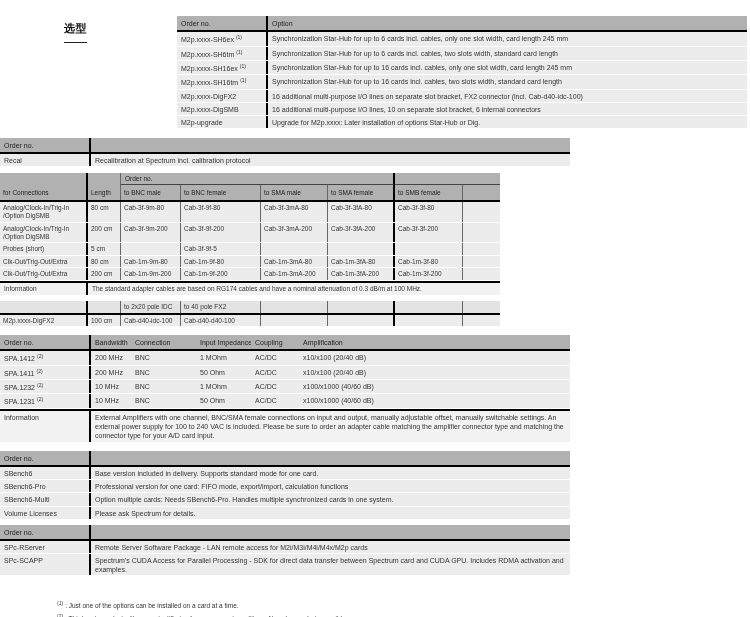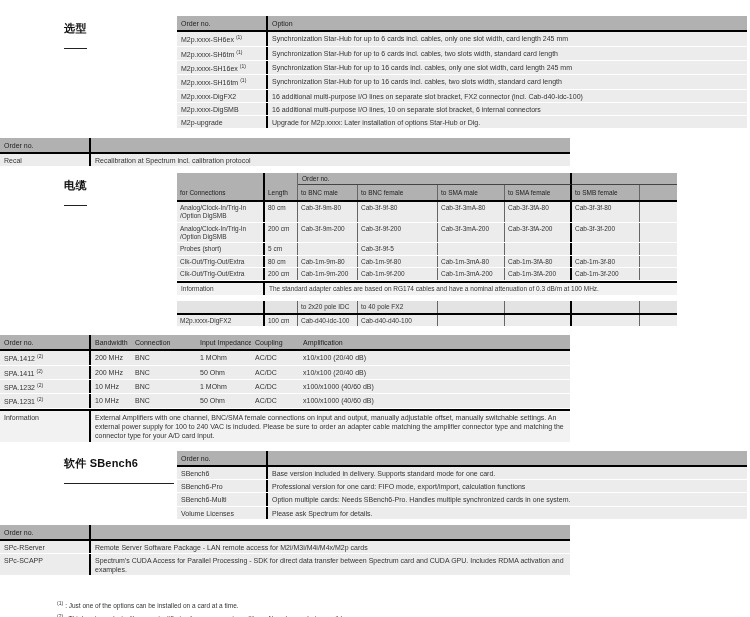--- a/index.html
+++ b/index.html
@@ -12,21 +12,21 @@
     position: relative;
   }
   .page { padding-top: 16px; }
 
   
   .section { display: flex; align-items: flex-start; }
   .sec-label { flex: none; width: 113px; margin-left: 64px; padding-top: 2px; }
   .sec-label .zh {
     display: inline-block;
     font-size: 11px; font-weight: bold; color: #111;
-    border-bottom: 1.5px solid #222; padding-bottom: 12px;
+    border-bottom: 1.5px solid #222; padding-bottom: 6px;
     letter-spacing: 0.5px; white-space: nowrap;
   }
   .sec-label .zh.long-underline { min-width: 110px; letter-spacing: 0.2px; }
 
   
   .tbl { flex: none; font-size: 7px; line-height: 1.3; color: #333; }
   .w-full { width: 570px; }
   .w-cable { width: 500px; }
   .hdr { display: flex; background: #b1b1b1; border-bottom: 2px solid #000; color: #1d1d1d; }
   .hdr .cell { padding: 3px 4px 2px; }
@@ -132,23 +132,20 @@
       <div class="row">
         <div class="cell c-order">Recal</div>
         <div class="cell c-rest">Recalibration at Spectrum incl. calibration protocol</div>
       </div>
     </div>
   </div>
 
   <div class="spacer-6"></div>
 
   <div class="section">
-    <div class="sec-label">
-      <span class="zh">电缆</span>
-    </div>
     <div>
       <div class="tbl cable-tbl w-cable">
         <div class="cable-hdr">
           <div class="hrow hrow1">
             <div class="cell cc-conn"></div>
             <div class="cell cc-len"></div>
             <div class="cell cc-spanA">Order no.</div>
             <div class="cell cc-spanB"></div>
           </div>
           <div class="hrow hrow2">
@@ -292,23 +289,20 @@
       <div class="row-info">
         <div class="cell c-order">Information</div>
         <div class="cell c-rest wrap">External Amplifiers with one channel, BNC/SMA female connections on input and output, manually adjustable offset, manually switchable settings. An external power supply for 100 to 240 VAC is included. Please be sure to order an adapter cable matching the amplifier connector type and matching the connector type for your A/D card input.</div>
       </div>
     </div>
   </div>
 
   <div class="spacer-9"></div>
 
   <div class="section">
-    <div class="sec-label">
-      <span class="zh long-underline">软件 SBench6</span>
-    </div>
     <div class="tbl w-full">
       <div class="hdr">
         <div class="cell c-order">Order no.</div>
         <div class="cell c-rest"></div>
       </div>
       <div class="row">
         <div class="cell c-order">SBench6</div>
         <div class="cell c-rest">Base version included in delivery. Supports standard mode for one card.</div>
       </div>
       <div class="row">

